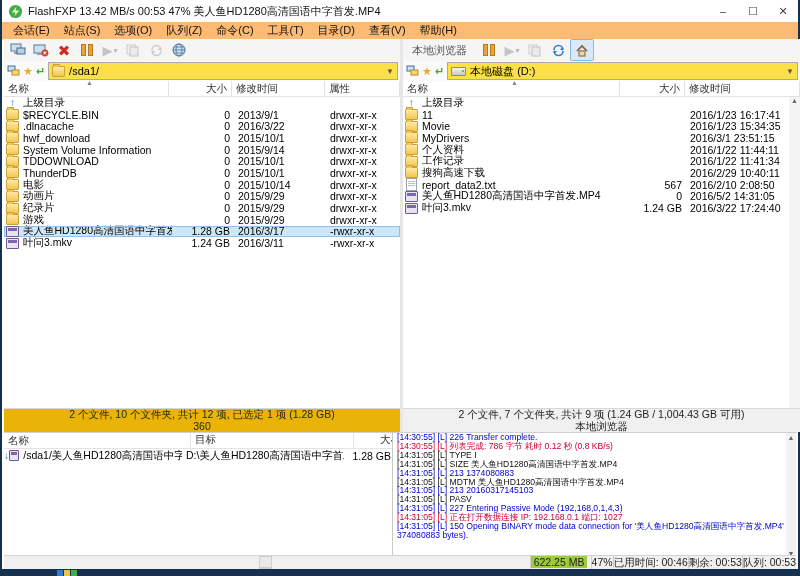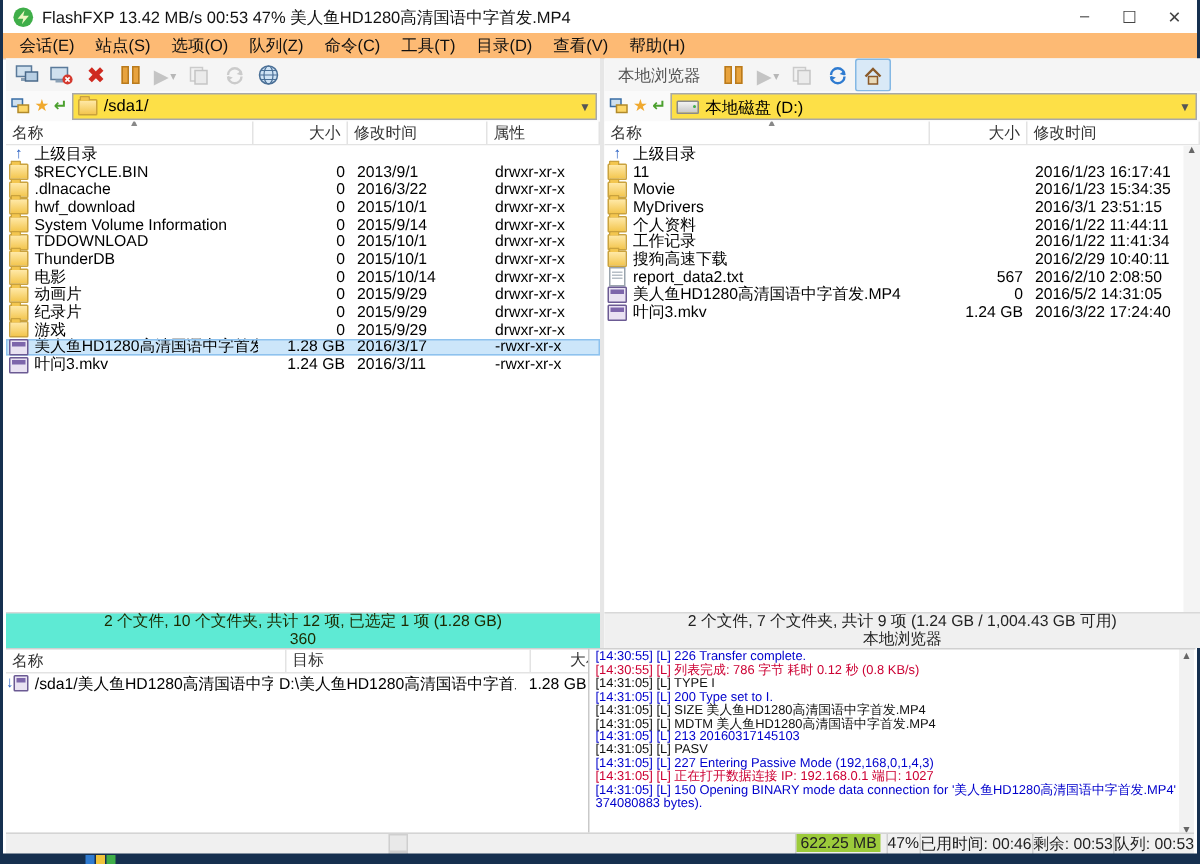--- a/index.html
+++ b/index.html
@@ -86,21 +86,21 @@
   .i-text:before{content:"";position:absolute;left:1px;top:2px;right:1px;height:1px;background:#b6bec6;
     box-shadow:0 2px 0 #b6bec6,0 4px 0 #b6bec6;}
   .i-drive{width:13px;height:7px;background:linear-gradient(#f2f2f2,#c9c9c9);border:1px solid #8a8a8a;
     border-radius:1px;display:inline-block;position:relative;}
   .i-drive:before{content:"";position:absolute;right:1px;top:2px;width:2px;height:2px;background:#3fae49;border-radius:50%;}
   .i-dl{color:#2c62c4;font-weight:bold;font-size:10px;}
 
   
   .pstatus{flex:none;height:23px;display:flex;flex-direction:column;justify-content:center;
     text-align:center;font-size:10.5px;line-height:11.5px;border-top:1px solid #d8d8d8;}
-  .pstatus.green{background:#5eead4;color:#1c2a00;margin-top:36px;}
+  .pstatus.green{background:#eab308;color:#1c2a00;margin-top:36px;}
   .pstatus.gray{background:#f0f0f0;color:#222;}
 
   
   .queuepanel{position:absolute;left:2px;top:432px;width:388px;height:123px;background:#fff;
     border-top:1px solid #d0d0d0;font-size:10.5px;}
   .qheader{height:15px;display:flex;border-bottom:1px solid #e3e3e3;color:#333;}
   .qrow{height:13px;display:flex;align-items:center;white-space:nowrap;}
   .q-name{width:178px;flex:none;display:flex;align-items:center;overflow:hidden;}
   .q-target{width:154px;flex:none;padding:0 4px;overflow:hidden;}
   .q-size{width:44px;flex:none;text-align:right;padding:0 3px;}
@@ -524,22 +524,22 @@
           <span class="q-size">1.28 GB</span>
           <span class="q-note">从 360</span>
         </div>
       </div>
   </div>
 
   <div class="logpanel" id="log-panel">
       <div class="logline lc-blue">[14:30:55] [L] 226 Transfer complete.</div>
       <div class="logline lc-red">[14:30:55] [L] 列表完成: 786 字节 耗时 0.12 秒 (0.8 KB/s)</div>
       <div class="logline lc-black">[14:31:05] [L] TYPE I</div>
-      <div class="logline lc-blue">[14:31:05] [L] 200 Type set to I.</div>
       <div class="logline lc-black">[14:31:05] [L] SIZE 美人鱼HD1280高清国语中字首发.MP4</div>
+      <div class="logline lc-blue">[14:31:05] [L] 213 1374080883</div>
       <div class="logline lc-black">[14:31:05] [L] MDTM 美人鱼HD1280高清国语中字首发.MP4</div>
       <div class="logline lc-blue">[14:31:05] [L] 213 20160317145103</div>
       <div class="logline lc-black">[14:31:05] [L] PASV</div>
       <div class="logline lc-blue">[14:31:05] [L] 227 Entering Passive Mode (192,168,0,1,4,3)</div>
       <div class="logline lc-red">[14:31:05] [L] 正在打开数据连接 IP: 192.168.0.1 端口: 1027</div>
       <div class="logline lc-blue">[14:31:05] [L] 150 Opening BINARY mode data connection for '美人鱼HD1280高清国语中字首发.MP4' (1374080883 bytes).</div>
     </div>
   <div class="logscroll">
     <span>▲</span>
     <span>▼</span>

